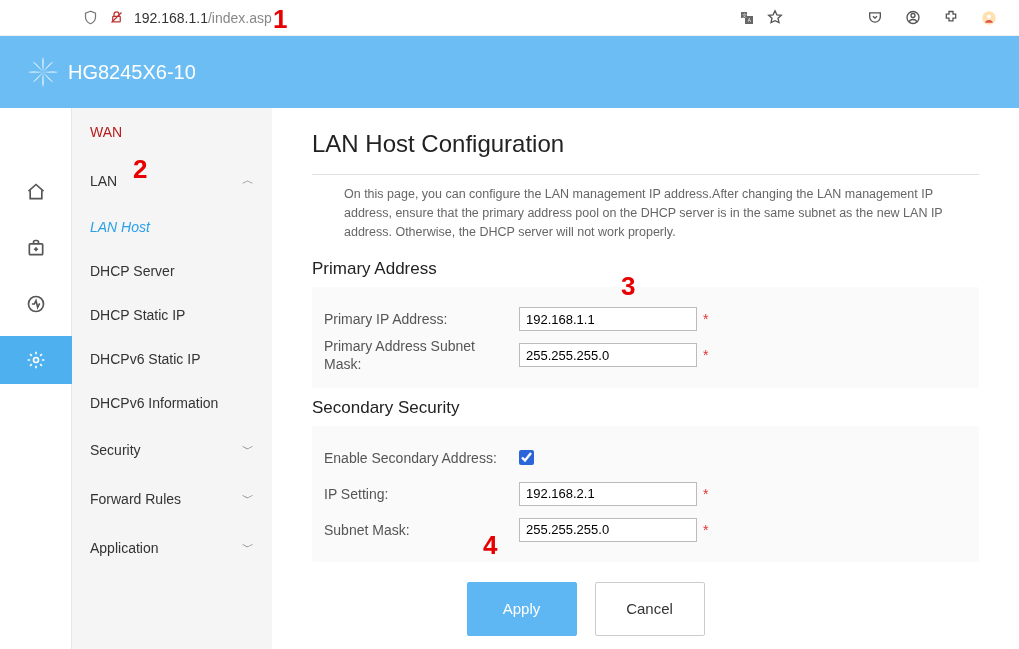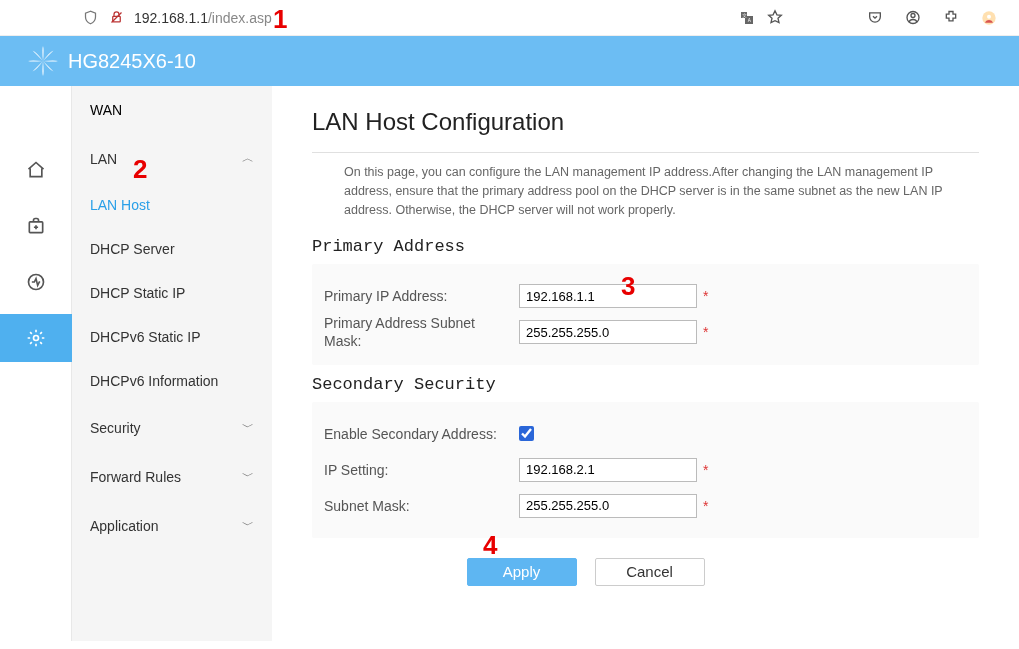--- a/index.html
+++ b/index.html
@@ -7,62 +7,62 @@
 
   
   .addr-bar { height: 36px; display: flex; align-items: center; padding: 0 12px; gap: 10px; font-size: 14px; color: #555; border-bottom: 1px solid #eee; }
   .addr-left { display: flex; align-items: center; gap: 10px; margin-left: 70px; }
   .addr-icons-right { margin-left: auto; display: flex; align-items: center; gap: 22px; padding-right: 10px; }
   .addr-icon { width:16px; height:16px; display:inline-flex; align-items:center; justify-content:center; color:#555; }
   .url-path { color:#888; }
   .url-host { color:#333; }
 
   
-  .header { background:#6cbdf3; height:50px; display:flex; align-items:center; padding:0 28px; color:#fff; }
+  .header { background:#6cbdf3; height:72px; display:flex; align-items:center; padding:0 28px; color:#fff; }
   .brand { display:flex; align-items:center; gap:10px; font-size:20px; font-weight:400; }
   .brand-logo { width:30px; height:30px; }
   .header-links { margin-left:auto; display:flex; align-items:center; gap:0; font-size:14px; }
   .header-links span { padding:0 14px; cursor:pointer; }
   .vsep { width:1px; height:16px; background:rgba(255,255,255,0.7); }
 
   
   .workspace { display:flex; height:calc(649px - 36px - 58px); }
 
   
   .rail { width:72px; border-right:1px solid #e8e8e8; display:flex; flex-direction:column; align-items:center; padding-top:60px; gap:8px; }
   .rail-item { width:72px; height:48px; display:flex; align-items:center; justify-content:center; color:#555; position:relative; }
   .rail-item.active { background:#4fb0ef; color:#fff; }
   .rail-item.active::after { content:""; position:absolute; right:-8px; top:50%; transform:translateY(-50%); border:8px solid transparent; border-left-color:#4fb0ef; }
   .rail-icon { width:20px; height:20px; }
 
   
   .sidebar { width:200px; background:#f5f5f5; font-size:14px; color:#333; }
   .side-section { padding:16px 18px; display:flex; align-items:center; justify-content:space-between; cursor:pointer; }
-  .side-section.top { color:#000000; }
+  .side-section.top { color:#b91c1c; }
   .side-sub { padding:14px 18px 14px 18px; color:#333; cursor:pointer; }
-  .side-sub.active { color:#2aa0e8; }
+  .side-sub.active { color:#2aa0e8;font-style:italic; }
   .chev { color:#777; font-size:12px; }
 
   
   .num { position:absolute; color:#e80000; font-weight:800; font-size:26px; pointer-events:none; font-family: Arial, sans-serif; }
 
   
   .main { flex:1; padding:22px 40px; overflow:auto; }
   .page-title { font-size:24px; font-weight:400; color:#222; margin-bottom:16px; }
   .hr { border:none; border-top:1px solid #e0e0e0; margin-bottom:10px; }
   .help-text { font-size:12.5px; color:#666; line-height:1.5; margin-bottom:18px;margin-left:32px; }
-  .section-h { font-size:17px; font-weight:500; color:#222; margin:10px 0 8px;font-family:Liberation Mono, monospace; }
+  .section-h { font-size:17px; font-weight:500; color:#222; margin:10px 0 8px; }
   .form-block { background:#fafafa; padding:14px 12px; border-radius:2px; margin-bottom:10px; }
   .form-row { display:flex; align-items:center; min-height:36px; font-size:14px; color:#555; }
   .form-label { width:195px; padding-right:8px; line-height:1.3; }
   .form-ctrl { display:flex; align-items:center; gap:4px; }
   input[type=text] { width:178px; height:24px; border:1px solid #bbb; font-size:13px; padding:2px 6px; background:#fff; }
   .req { color:#d33; font-size:14px; margin-left:2px; }
   .btn-row { display:flex; align-items:center; gap:18px; justify-content:center; margin-top:20px; margin-left:-120px;}
-  .btn { min-width:110px; height:28px; border:1px solid #ccc; background:#fff; font-size:15px; cursor:pointer; border-radius:2px; color:#333;text-align:center;}
+  .btn { min-width:110px; height:54px; border:1px solid #ccc; background:#fff; font-size:15px; cursor:pointer; border-radius:2px; color:#333;text-align:center;}
   .btn.primary { background:#5eb6f2; color:#fff; border-color:#5eb6f2; }
   input[type=checkbox]{ width:15px; height:15px; accent-color:#2a66d8; }
 </style>
 </head>
 <body>
 
 <div class="addr-bar">
   <div class="addr-left">
     <span class="addr-icon">
       <svg viewBox="0 0 24 24" width="15" height="15" fill="none" stroke="#777" stroke-width="2">

